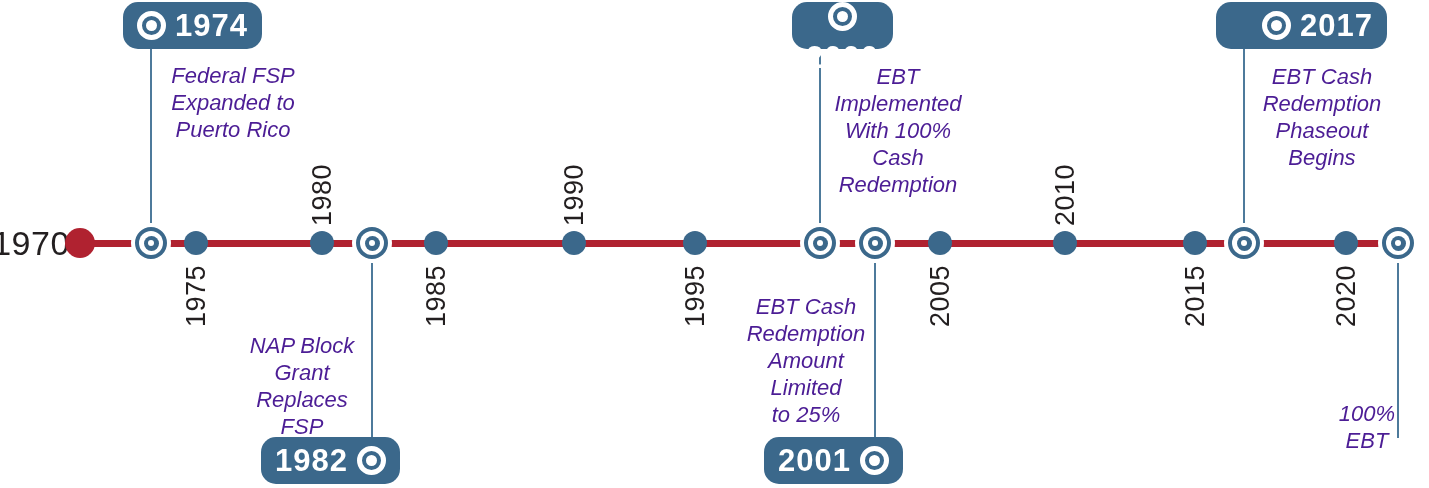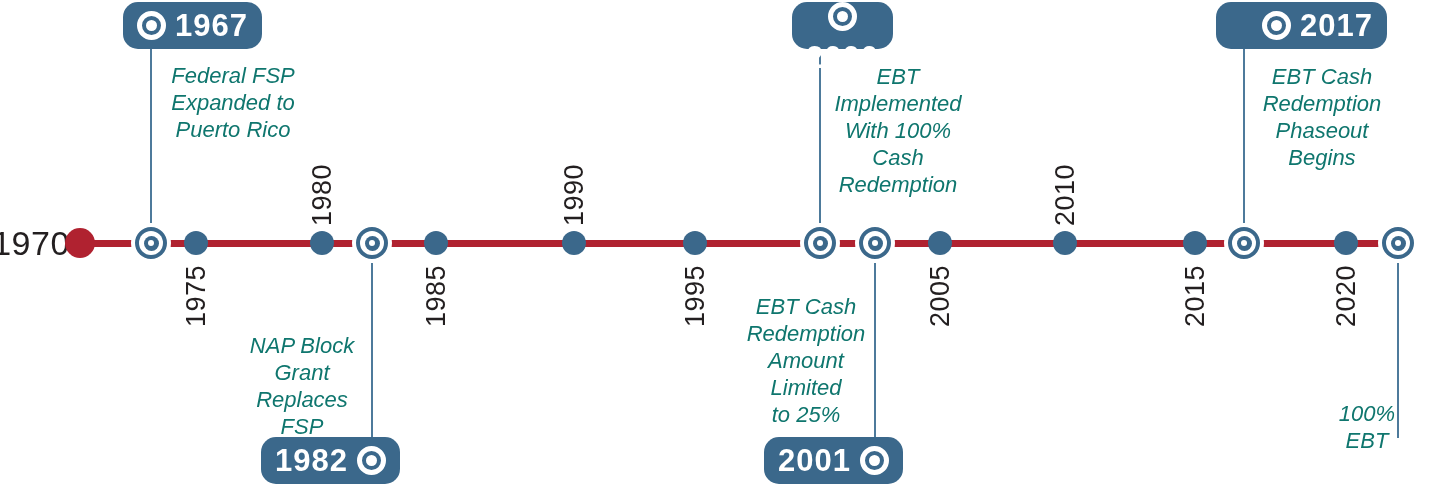--- a/index.html
+++ b/index.html
@@ -81,21 +81,21 @@
     display:flex;align-items:center;justify-content:center;
     flex:0 0 auto;
   }
   .badge-icon .disc{width:11px;height:11px;background:#fff;border-radius:50%;}
   .desc{
     position:absolute;
     transform:translateX(-50%);
     font-style:italic;
     font-size:22px;line-height:27px;
     text-align:center;
-    color:#0f766e;
+    color:#4c1d95;
     white-space:pre-line;
   }
 </style>
 </head>
 <body>
 
 <div class="stage">
 
   <div class="connector" style="left:151px;top:44px;height:200px;"></div>
   <div class="connector" style="left:372px;top:243px;height:196px;"></div>
@@ -168,21 +168,21 @@
         <span class="inner">
           <span class="core"></span>
         </span>
       </span>
     </div>
 
   <div class="badge" style="left:123px;top:2px;">
     <span class="badge-icon">
         <span class="disc"></span>
       </span>
-    <span>1967</span>
+    <span>1974</span>
   </div>
   <div class="badge" style="right:1029px;top:437px;">
     <span>1982</span>
     <span class="badge-icon">
         <span class="disc"></span>
       </span>
   </div>
   <div class="badge" style="left:792px;top:2px;flex-direction:column;">
     <span class="badge-icon">
         <span class="disc"></span>

